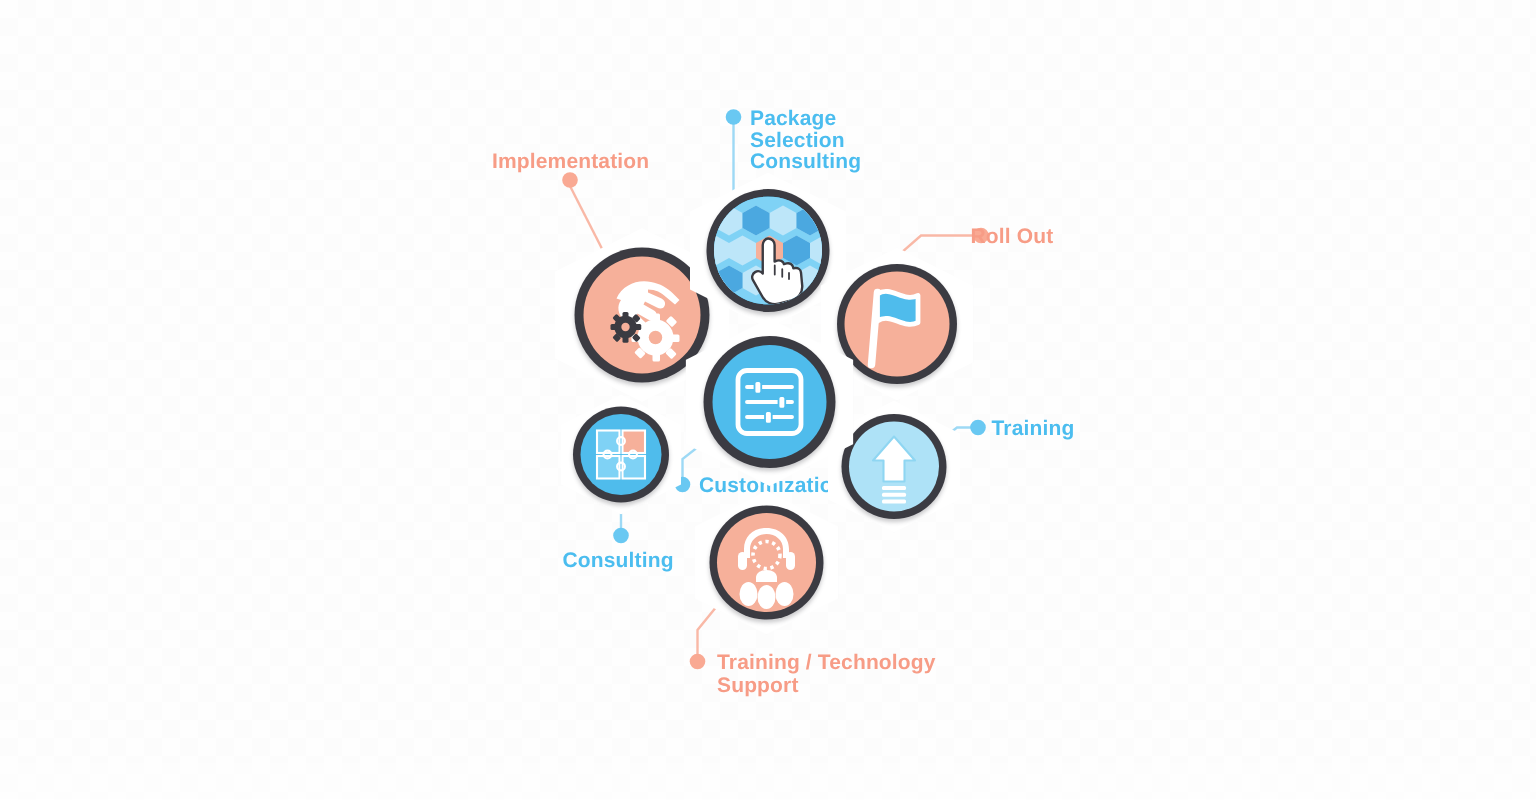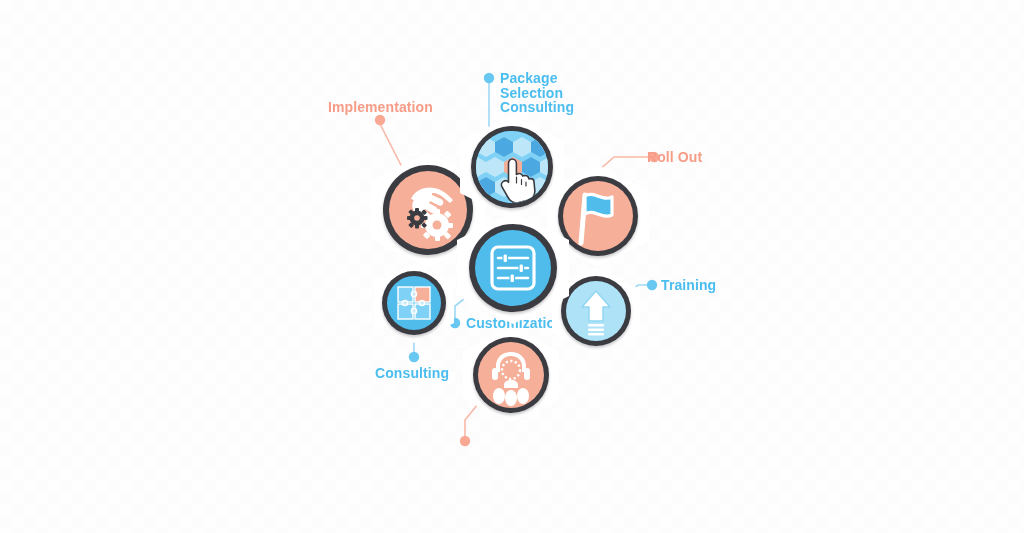--- a/index.html
+++ b/index.html
@@ -114,20 +114,22 @@
 Consulting</div>
 
   <div class="label coral" id="label-rollout">Roll Out</div>
 
   <div class="label blue" id="label-upgrade">Training</div>
 
   <div class="label blue" id="label-customization">Customization</div>
 
   <div class="label blue" id="label-integration">Consulting</div>
 
+  <div class="label coral" id="label-training">Training / Technology
+Support</div>
 
   <div class="node" style="left:370px;top:152px;width:116px;height:116px;">
     <div class="hexplate" style="width:116px;height:116px;"></div>
     <div class="ring" style="left:13px;top:13px;width:90px;height:90px;"></div>
     <div class="disc peach" style="left:19px;top:19px;width:78px;height:78px;">
       <svg viewBox="0 0 78 78">
         <g fill="#ffffff">
           <path d="M22 28 c4,-9 14,-13 23,-11 6,1 11,4 15,8 l4,4 -3,3 -6,-5 c-3,-3 -7,-5 -12,-5 l0,2 9,4 c2,1 3,3 2,5 -1,2 -3,2 -5,1 l-8,-4 -1,2 7,4 c2,1 2,3 1,5 -1,2 -3,2 -5,1 l-7,-4 -1,2 5,3 c2,1 2,3 1,4 -1,2 -3,2 -5,1 l-9,-6 c-4,-3 -5,-9 -2,-13 z"></path>
           <circle cx="48" cy="54" r="12" fill="#ffffff"></circle>
           <g fill="#ffffff">

